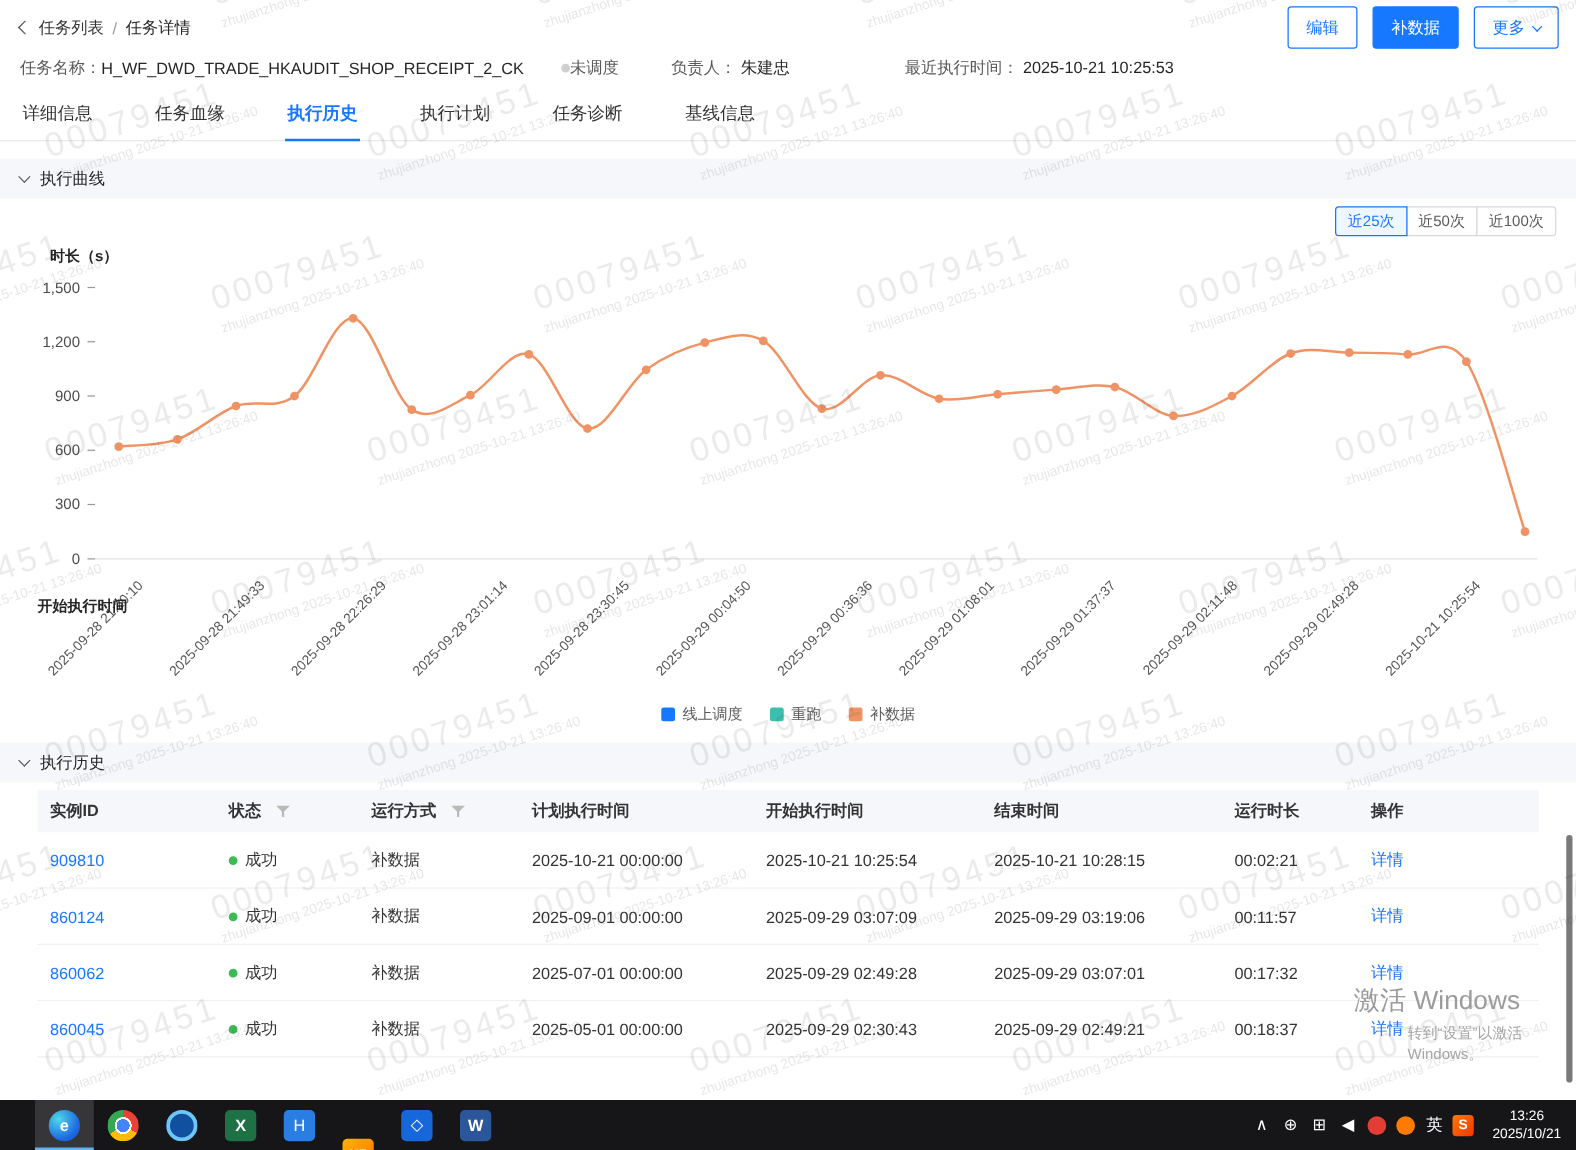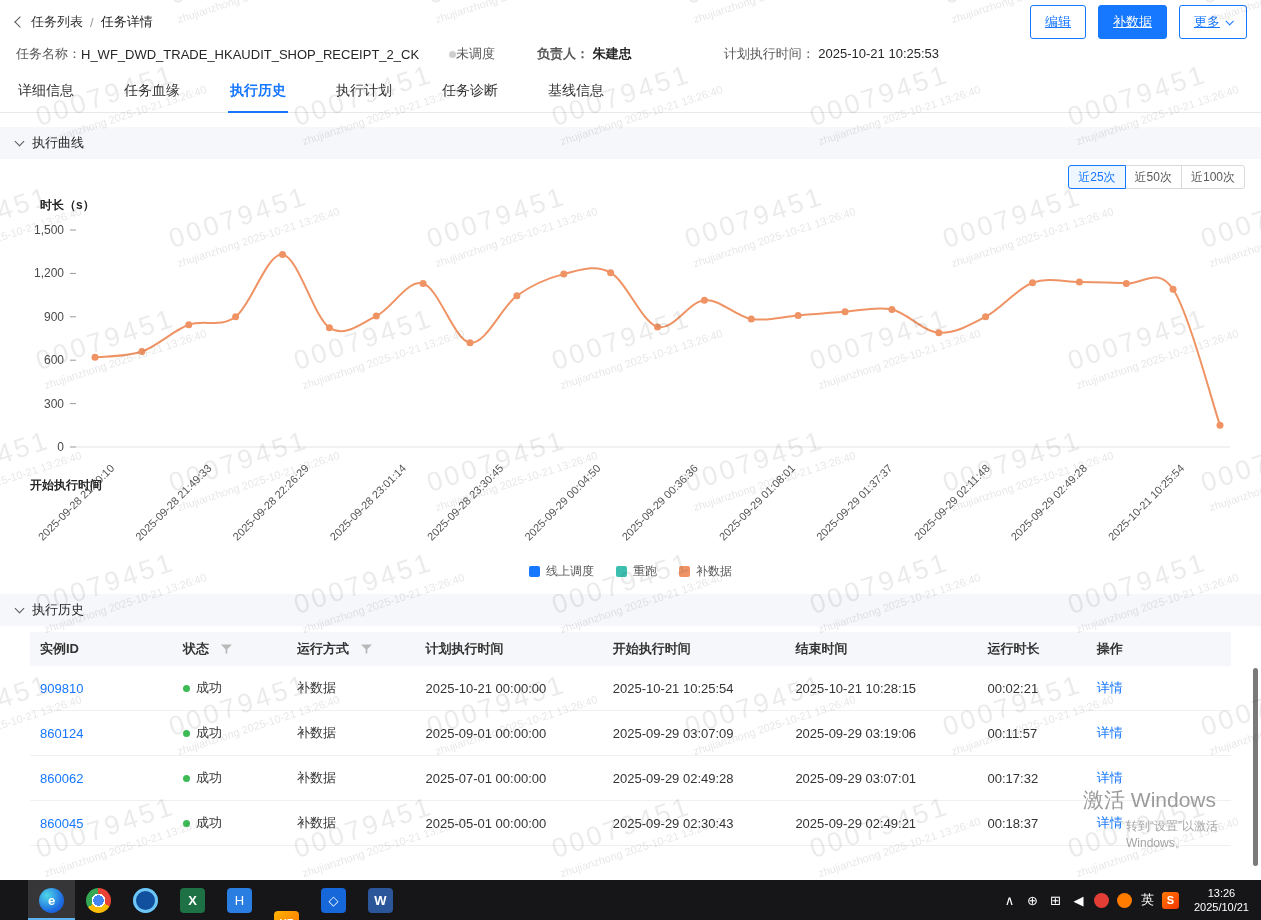--- a/index.html
+++ b/index.html
@@ -8,33 +8,33 @@
   .screen { position:absolute; inset:0; overflow:hidden; background:#fff; }
   .page { position:absolute; left:0; top:0; right:0; bottom:40px; background:#fff; overflow:hidden; }
 
   
   .crumb-bar { padding:9px 16px 0 16px; height:35px; display:flex; align-items:center; font-size:13px; gap:7px; }
   .back-chev { width:8px; height:8px; border-left:1.5px solid #595959; border-bottom:1.5px solid #595959; transform:rotate(45deg); display:inline-block; cursor:pointer; }
   .crumb-parent { color:#333; cursor:pointer; }
   .crumb-sep { color:#999; }
   .crumb-current { color:#262626; }
   .header-actions { position:absolute; top:5px; right:14px; display:flex; gap:12px; z-index:20; }
-  .btn { height:26px; padding:16px 14px; border:1px solid #1677ff; color:#1677ff; background:#fff; border-radius:3px; font-size:13px; cursor:pointer; font-family:inherit; display:flex; align-items:center; gap:6px;text-decoration:underline; }
+  .btn { height:26px; padding:16px 14px; border:1px solid #1677ff; color:#1677ff; background:#fff; border-radius:3px; font-size:13px; cursor:pointer; font-family:inherit; display:flex; align-items:center; gap:6px; }
   .btn.primary { background:#1677ff; color:#fff; }
   .chev-down { width:6px; height:6px; border-right:1.5px solid currentColor; border-bottom:1.5px solid currentColor; transform:rotate(45deg) translateY(-1px); display:inline-block; }
 
   
   .task-info { margin-top:6px; padding:0 16px; height:26px; display:flex; align-items:center; font-size:13px; }
   .ti-label { color:#595959; }
   .ti-value { color:#262626; }
   .ti-status { margin-left:30px; display:flex; align-items:center; gap:0; color:#595959; }
   .dot { width:7px; height:7px; border-radius:50%; display:inline-block; }
   .dot.gray { background:#cfcfcf; }
   .dot.green { background:#3cba54; }
-  .ti-owner { margin-left:42px;font-weight:bold; }
+  .ti-owner { margin-left:42px; }
   .ti-last { margin-left:92px; }
 
   
   .tabs { margin-top:6px; padding:0 16px; border-bottom:1px solid #e9e9e9; display:flex; height:40px; align-items:flex-end; }
   .tab { margin-right:46px; padding:9px 2px 12px; font-size:14px; color:#333; cursor:pointer; position:relative; }
   .tab.active { color:#1677ff; font-weight:bold; }
   .tab.active::after { content:''; position:absolute; left:0; right:0; bottom:-1px; height:2px; background:#1677ff; }
 
   
   .section-head { margin-top:14px; height:32px; background:#f6f7fa; display:flex; align-items:center; padding:0 16px; gap:9px; font-size:13px; color:#262626; }
@@ -131,21 +131,21 @@
       <span class="ti-value">H_WF_DWD_TRADE_HKAUDIT_SHOP_RECEIPT_2_CK</span>
       <span class="ti-status">
         <span class="dot gray"></span>
         <span>未调度</span>
       </span>
       <span class="ti-owner">
         <span class="ti-label">负责人：</span>
         <span class="ti-value">朱建忠</span>
       </span>
       <span class="ti-last">
-        <span class="ti-label">计划执行时间：</span>
+        <span class="ti-label">最近执行时间：</span>
         <span class="ti-value">2025-10-21 10:25:53</span>
       </span>
     </div>
 
     <div class="tabs">
         <div class="tab">详细信息</div>
         <div class="tab">任务血缘</div>
         <div class="tab active">执行历史</div>
         <div class="tab">执行计划</div>
         <div class="tab">任务诊断</div>

